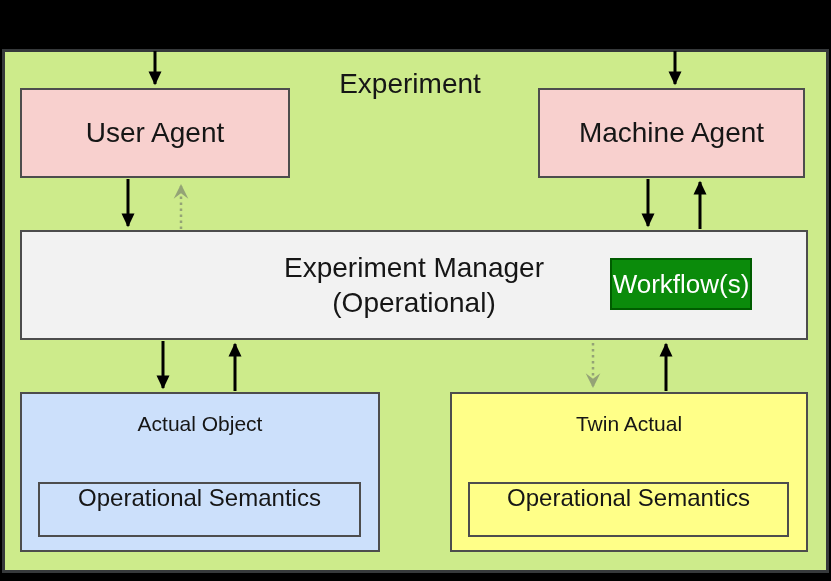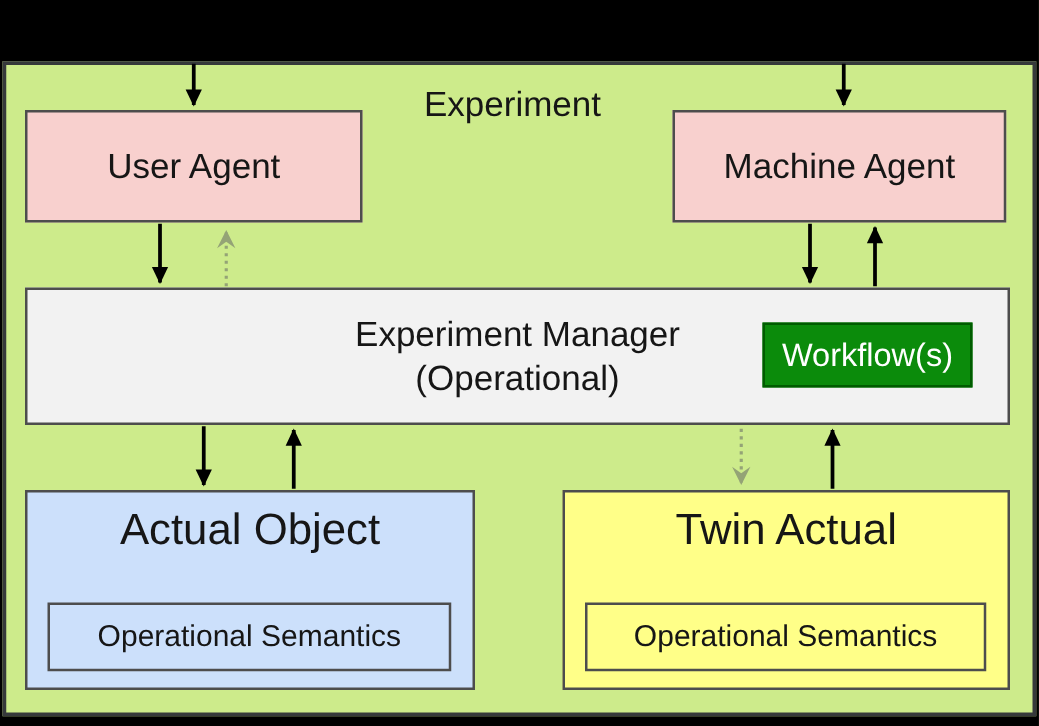--- a/index.html
+++ b/index.html
@@ -24,32 +24,32 @@
     display:flex;align-items:center;justify-content:center;text-align:center;
   }
   .user{left:20px;top:88px;width:270px;height:90px;background:var(--agent-fill,#f8d0ce);font-size:28px;}
   .machine{left:538px;top:88px;width:267px;height:90px;background:var(--agent-fill,#f8d0ce);font-size:28px;}
   .manager{
     left:20px;top:230px;width:788px;height:110px;
     background:var(--manager-fill,#f2f2f2);font-size:28px;
     flex-direction:column;line-height:35px;
   }
   .workflow{
-    left:610px;top:258px;width:168px;height:52px;
+    left:610px;top:258px;width:142px;height:52px;
     background:var(--workflow-fill,#0b8b0b);border-color:#005c00;
     color:var(--workflow-text,#fff);font-size:26px;
   }
   .object-node{display:block;}
   .actual{left:20px;top:392px;width:360px;height:160px;background:var(--actual-fill,#cce0fb);}
   .twin{left:450px;top:392px;width:358px;height:160px;background:var(--twin-fill,#ffff88);}
-  .obj-title{height:60px;display:flex;align-items:center;justify-content:center;font-size:35px;}
+  .obj-title{height:60px;display:flex;align-items:center;justify-content:center;font-size:21px;}
   .sub{
     position:absolute;left:16px;right:17px;top:88px;height:55px;
     box-sizing:border-box;border:2px solid var(--border,#4d4d4d);
-    display:flex;align-items:center;justify-content:center;font-size:24px;
+    display:flex;align-items:flex-start;justify-content:center;font-size:24px;
   }
   svg.arrows{position:absolute;left:0;top:0;width:831px;height:581px;pointer-events:none;}
   .a-solid{stroke:var(--solid-arrow,#000);stroke-width:3;}
   .a-dotted{stroke:var(--dotted-arrow,#94a376);stroke-width:2.5;stroke-dasharray:2.5 3.5;}
 </style>
 </head>
 <body>
 
 <div class="stage">
 

